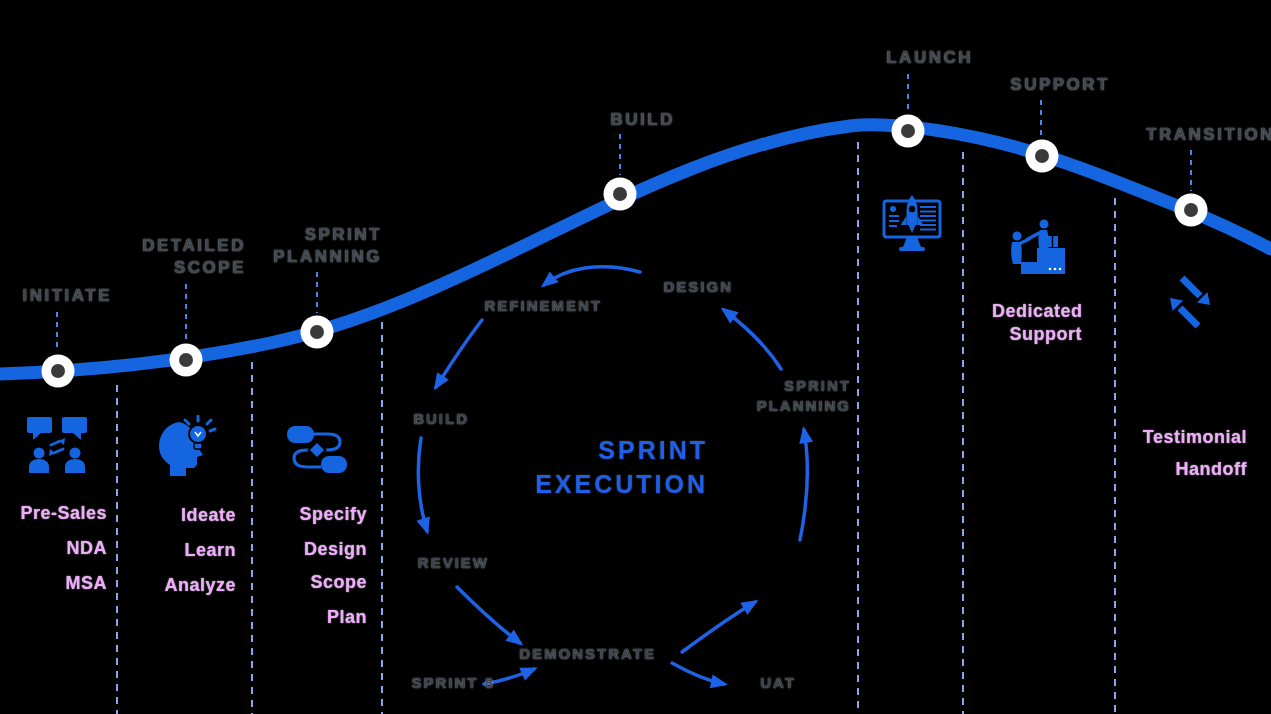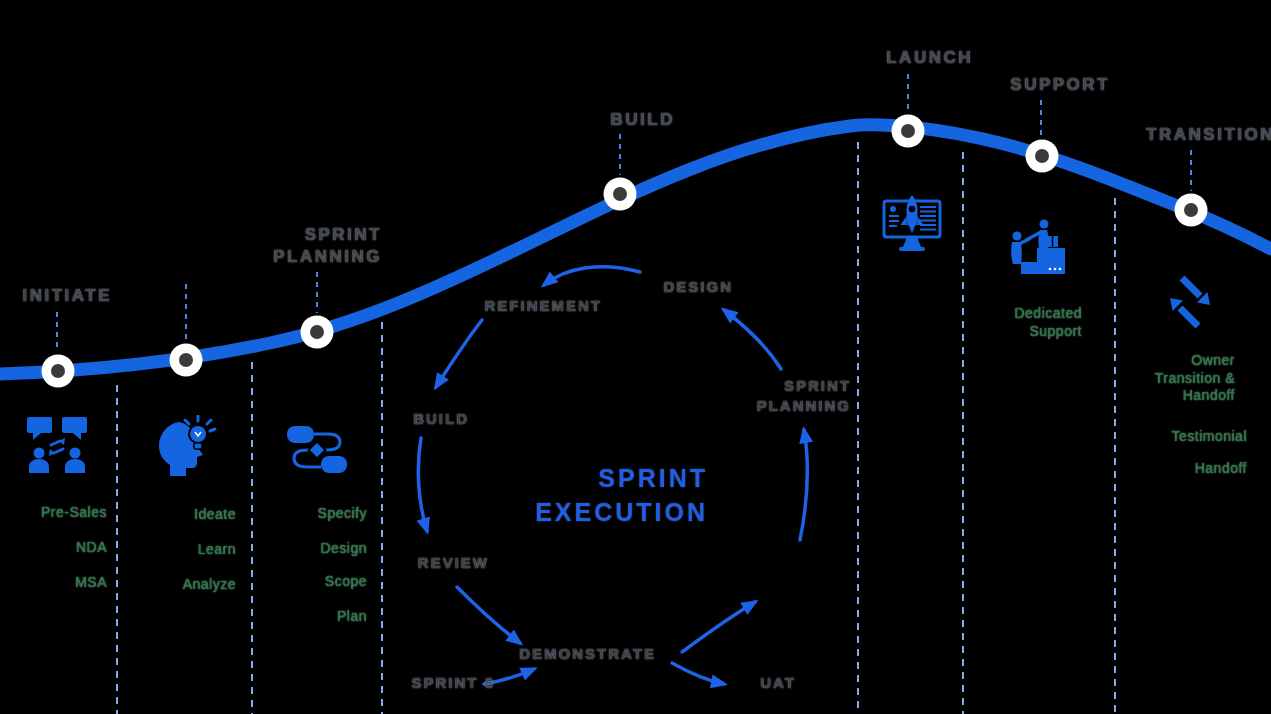--- a/index.html
+++ b/index.html
@@ -11,22 +11,22 @@
   .lbl{
     position:absolute;transform:translate(-50%,-50%);
     text-align:right;white-space:normal;
     text-shadow:0 0 2px rgba(255,255,255,.45), 0 0 1px rgba(255,255,255,.35);
   }
   .phase{
     font-size:17px;font-weight:bold;letter-spacing:2.5px;
     color:#3f4650;line-height:1.3;
   }
   .item{
-    font-size:14px;font-weight:normal;letter-spacing:.5px;
-    color:#15803d;line-height:1.25;
+    font-size:18px;font-weight:bold;letter-spacing:.5px;
+    color:#f0abfc;line-height:1.25;
   }
   .cyc{
     font-size:15px;font-weight:bold;letter-spacing:2px;
     color:#3a414b;line-height:1.35;
   }
   .cyc-title{
     font-size:25px;font-weight:bold;letter-spacing:3px;
     color:#1e5eea;line-height:1.35;
     text-shadow:0 0 2px rgba(255,255,255,.25);
   }
@@ -105,20 +105,21 @@
       <path d="M457,587 C478,608 500,628 520,643" marker-end="url(#ah)"></path>
       <path d="M484,684 C502,681 518,676 534,669" marker-end="url(#ah)"></path>
       <path d="M682,652 C705,635 730,617 755,602" marker-end="url(#ah)"></path>
       <path d="M672,663 C688,672 704,680 724,684" marker-end="url(#ah)"></path>
       <path d="M800,540 C807,505 810,465 804,430" marker-end="url(#ah)"></path>
       <path d="M781,369 C766,345 745,326 724,310" marker-end="url(#ah)"></path>
     </g>
   </svg>
 
   <div class="lbl phase" style="left:57px;top:296px;width:110px">INITIATE</div>
+  <div class="lbl phase" style="left:186px;top:257px;width:120px">DETAILED SCOPE</div>
   <div class="lbl phase" style="left:317px;top:246px;width:130px">SPRINT PLANNING</div>
   <div class="lbl phase" style="left:620px;top:120px;width:110px">BUILD</div>
   <div class="lbl phase" style="left:908px;top:58px;width:130px">LAUNCH</div>
   <div class="lbl phase" style="left:1040px;top:85px;width:140px">SUPPORT</div>
   <div class="lbl phase" style="left:1190px;top:135px;width:170px">TRANSITION</div>
 
   <svg class="icon" style="left:26px;top:416px" width="62" height="60" viewBox="0 0 62 60" fill="#1565e0">
     <rect x="1" y="1" width="25" height="16" rx="2"></rect>
     <path d="M7,17 h8 l-8,7 z"></path>
     <rect x="36" y="1" width="25" height="16" rx="2"></rect>
@@ -163,21 +164,21 @@
   </svg>
   <div class="lbl item" style="left:317px;top:514px;width:100px">Specify</div>
   <div class="lbl item" style="left:317px;top:549px;width:100px">Design</div>
   <div class="lbl item" style="left:317px;top:582px;width:100px">Scope</div>
   <div class="lbl item" style="left:317px;top:617px;width:100px">Plan</div>
 
   <div class="lbl cyc" style="left:673px;top:287px;width:120px">DESIGN</div>
   <div class="lbl cyc" style="left:517px;top:306px;width:170px">REFINEMENT</div>
   <div class="lbl cyc" style="left:424px;top:419px;width:90px">BUILD</div>
   <div class="lbl cyc" style="left:799px;top:396px;width:104px">SPRINT PLANNING</div>
-  <div class="lbl cyc-title" style="left:613px;top:496px;width:190px">SPRINT EXECUTION</div>
+  <div class="lbl cyc-title" style="left:613px;top:468px;width:190px">SPRINT EXECUTION</div>
   <div class="lbl cyc" style="left:439px;top:563px;width:100px">REVIEW</div>
   <div class="lbl cyc" style="left:576px;top:654px;width:160px">DEMONSTRATE</div>
   <div class="lbl cyc" style="left:440px;top:683px;width:110px">SPRINT 8</div>
   <div class="lbl cyc" style="left:756px;top:683px;width:80px">UAT</div>
 
   <svg class="icon" style="left:882px;top:194px" width="60" height="60" viewBox="0 0 60 60" fill="#1565e0">
     <rect x="2" y="7" width="56" height="36" rx="2.5" fill="none" stroke="#1565e0" stroke-width="3"></rect>
     <circle cx="11" cy="15" r="3"></circle>
     <g stroke="#1565e0" stroke-width="2" fill="none">
       <path d="M7,22 h10 M7,27 h10 M7,32 h8"></path>
@@ -208,17 +209,16 @@
     <path d="M5,24 c-1.5,8 -1,15 1,22 h8 c1,-8 1,-15 0,-22 z"></path>
   </svg>
   <div class="lbl item" style="left:1037px;top:322px;width:90px">Dedicated Support</div>
 
   <svg class="icon" style="left:1162px;top:274px" width="56" height="56" viewBox="0 0 56 56" fill="#1565e0">
     <line x1="20" y1="4" x2="38" y2="22" stroke="#1565e0" stroke-width="7"></line>
     <polygon points="48,31 45.5,17.9 34.9,28.5"></polygon>
     <line x1="36" y1="52" x2="18" y2="34" stroke="#1565e0" stroke-width="7"></line>
     <polygon points="8,24 21.1,26.5 10.5,37.1"></polygon>
   </svg>
-  <div class="lbl item" style="left:1192px;top:378px;width:86px">Owner Transition &amp; Handoff</div>
   <div class="lbl item" style="left:1192px;top:437px;width:110px">Testimonial</div>
   <div class="lbl item" style="left:1192px;top:469px;width:110px">Handoff</div>
 
 </div>
 
 </body></html>

